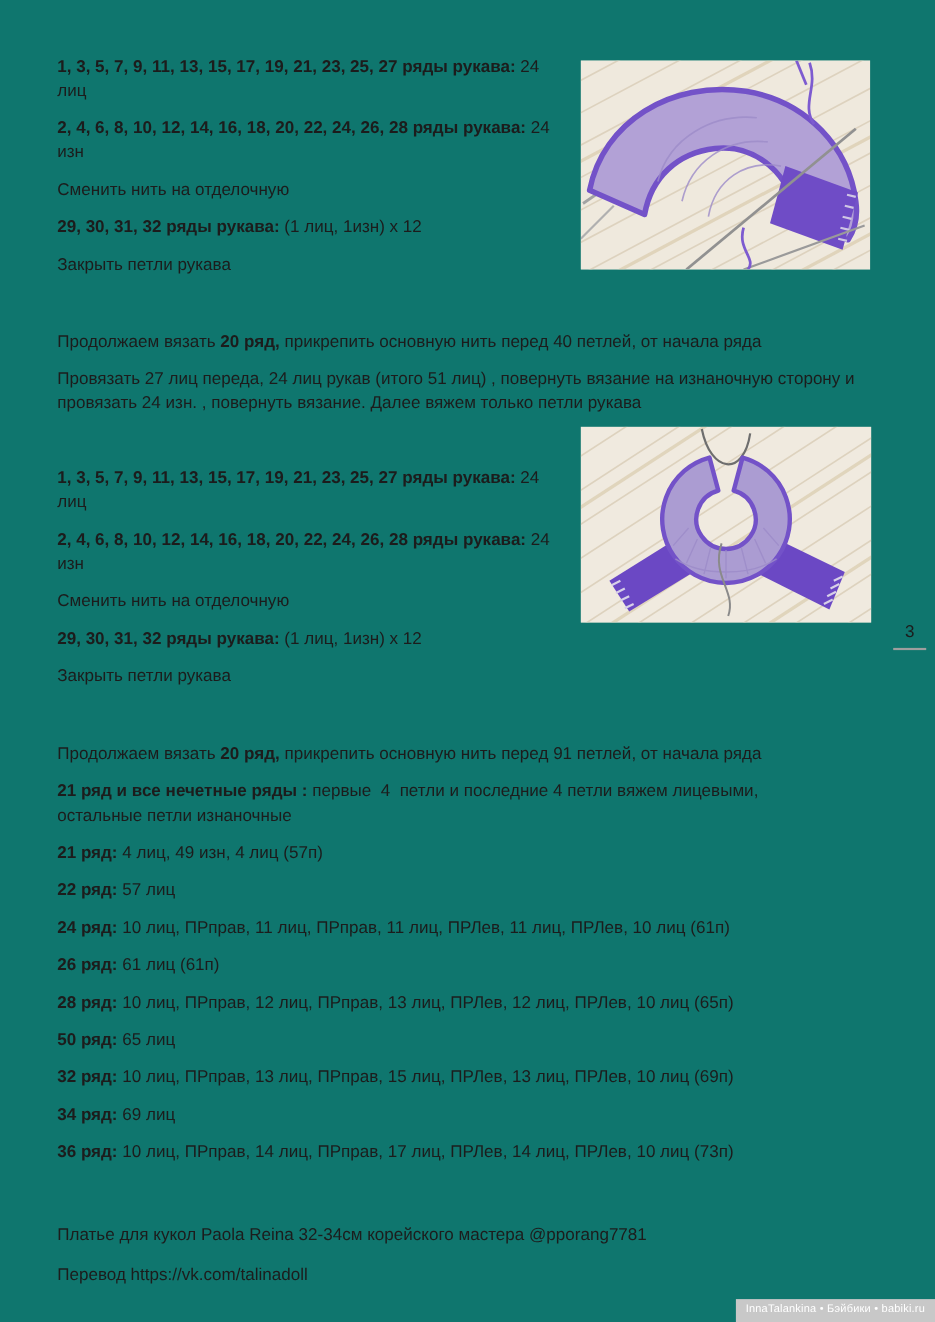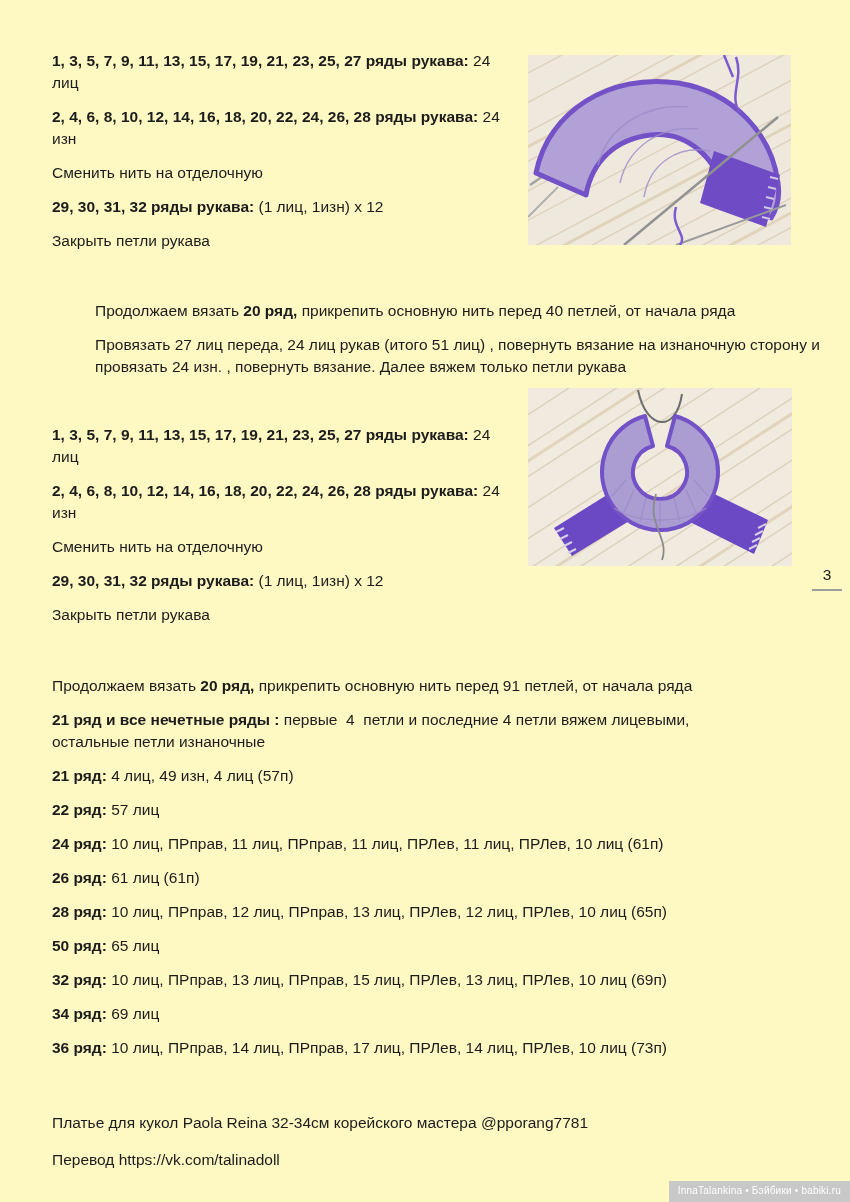--- a/index.html
+++ b/index.html
@@ -1,35 +1,35 @@
 <!DOCTYPE html>
 <html><head>
 <meta charset="utf-8">
 <style>
   * { margin:0; padding:0; box-sizing:border-box; }
   html,body { background:#ffffff; }
   .page {
     position:relative;
     width:850px; height:1202px;
-    background:#fef9c3;
+    background:#0f766e;
     overflow:hidden;
     font-family:"Liberation Sans","DejaVu Sans",sans-serif;
     color:#1c1c1c;
   }
   .txt { position:absolute; left:52px; }
   .txt p.para {
     font-size:15.5px;
     line-height:22px;
     margin:0 0 12px 0;
     white-space:pre-wrap;
     color:#1c1c1c;
   }
   .txt p.para span.b { font-weight:700; }
   .narrow1 { top:50px;  width:462px; }
-  .wide1   { top:300px; width:748px;margin-left:43px; }
+  .wide1   { top:300px; width:748px; }
   .narrow2 { top:424px; width:462px; }
   .wide2   { top:675px; width:705px; }
   .footer  { top:1112px; width:748px; }
   .footer p.para { margin-bottom:15px; }
 
   figure.photo {
     position:absolute;
     overflow:hidden;
     background:#efe9dd;
   }

